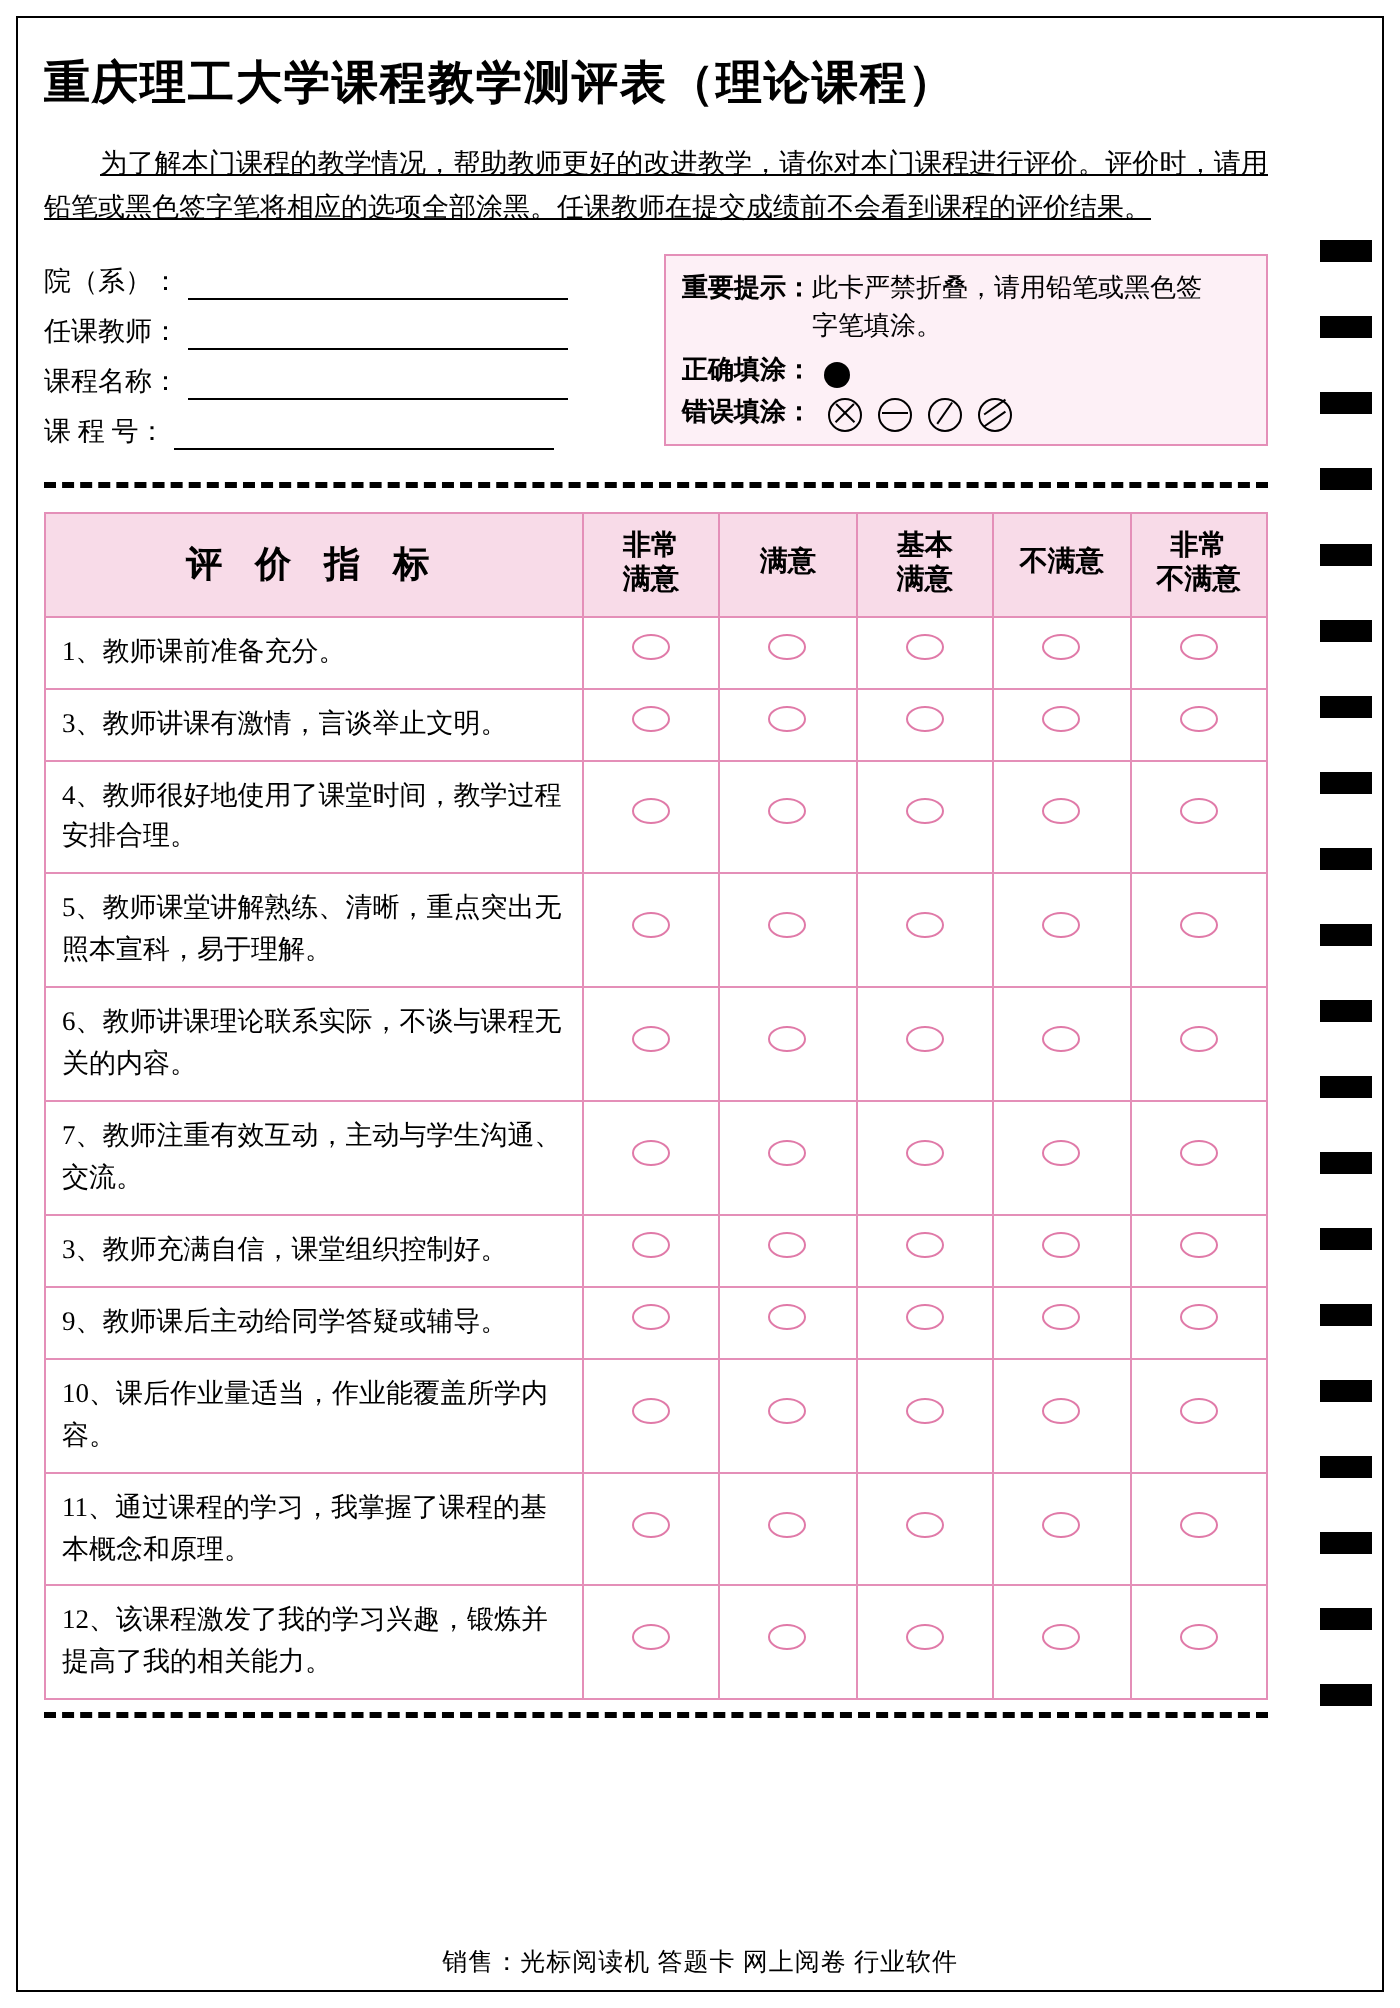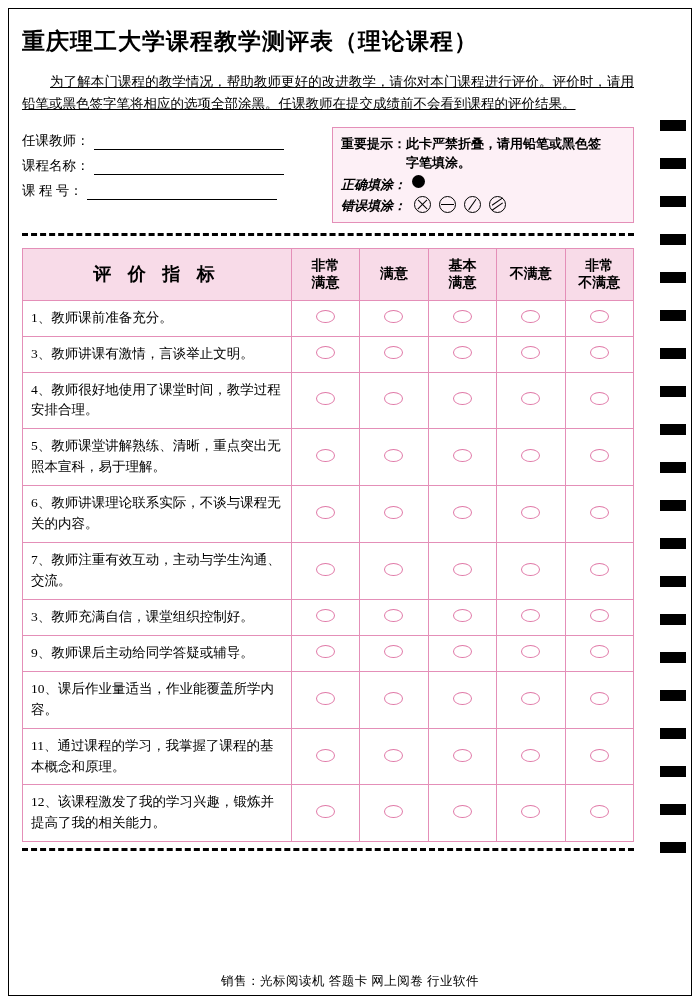--- a/index.html
+++ b/index.html
@@ -82,22 +82,22 @@
     flex:1;
     border:1px solid #e48fb8;
     background:#fdf0f6;
     padding:6px 24px 6px 8px;
     font-size:13px;
     line-height:1.5;
     box-sizing:border-box;
   }
   .notice .nrow{display:flex;align-items:flex-start;}
   .notice .nlab{font-weight:bold;white-space:nowrap;}
-  .notice .ntxt{font-weight:bold;}
-  .notice .fillrow{display:flex;align-items:flex-start;margin-top:2px;font-style:italic;}
+  .notice .ntxt{font-weight:normal;}
+  .notice .fillrow{display:flex;align-items:flex-end;margin-top:2px;}
   .notice .fillrow .nlab{font-weight:bold;}
   .mark-ok{
     display:inline-block;width:13px;height:13px;border-radius:50%;
     background:#000;margin-left:6px;vertical-align:middle;
   }
   .mark-bad{
     display:inline-block;width:15px;height:15px;border-radius:50%;
     border:1.4px solid #000;margin-left:8px;position:relative;vertical-align:middle;
   }
   .mark-bad i{position:absolute;background:#000;}
@@ -192,20 +192,24 @@
 
   <div class="content">
 
     <h1 class="title">重庆理工大学课程教学测评表（理论课程）</h1>
 
     <p class="intro"><span class="ind"></span><span>为了解本门课程的教学情况，帮助教师更好的改进教学，请你对本门课程进行评价。评价时，请用铅笔或黑色签字笔将相应的选项全部涂黑。任课教师在提交成绩前不会看到课程的评价结果。</span></p>
 
     <div class="info-row">
       <div class="fields">
         <div class="field">
+          <span class="lab">院（系）：</span>
+          <span class="line"></span>
+        </div>
+        <div class="field">
           <span class="lab">任课教师：</span>
           <span class="line"></span>
         </div>
         <div class="field">
           <span class="lab">课程名称：</span>
           <span class="line"></span>
         </div>
         <div class="field">
           <span class="lab">课 程 号：</span>
           <span class="line"></span>

